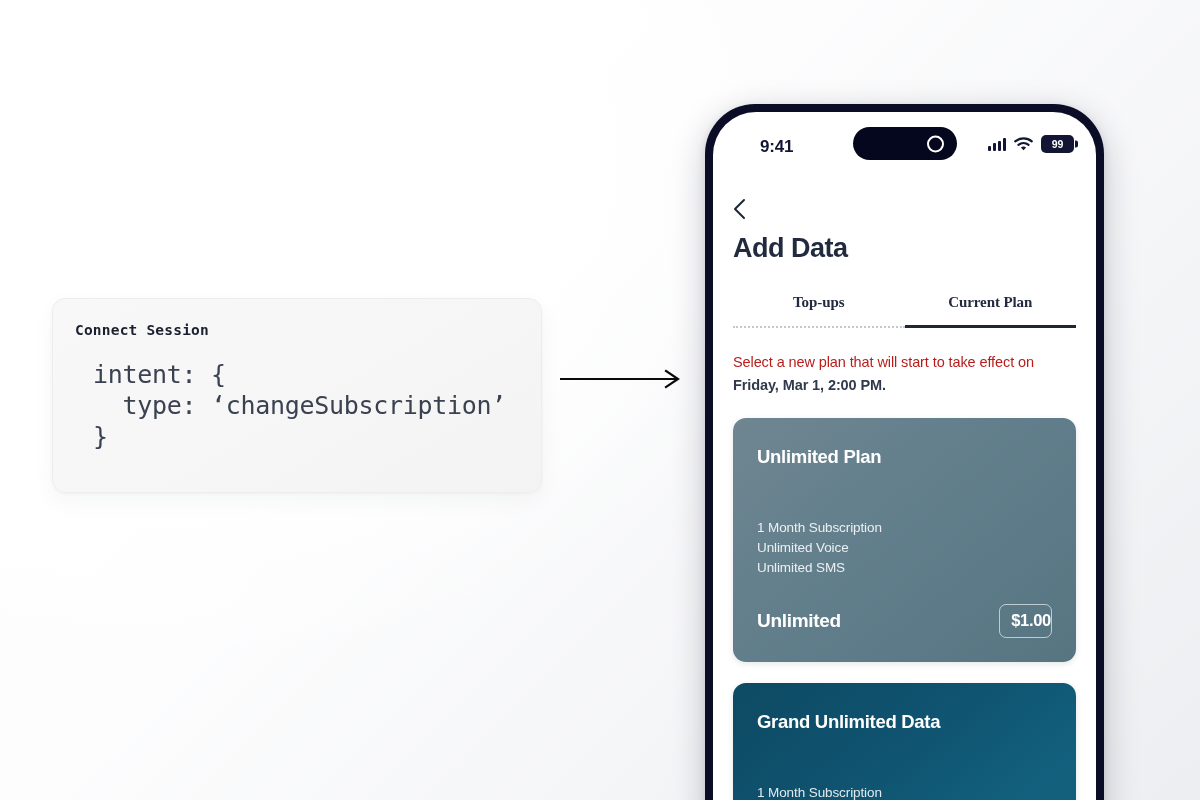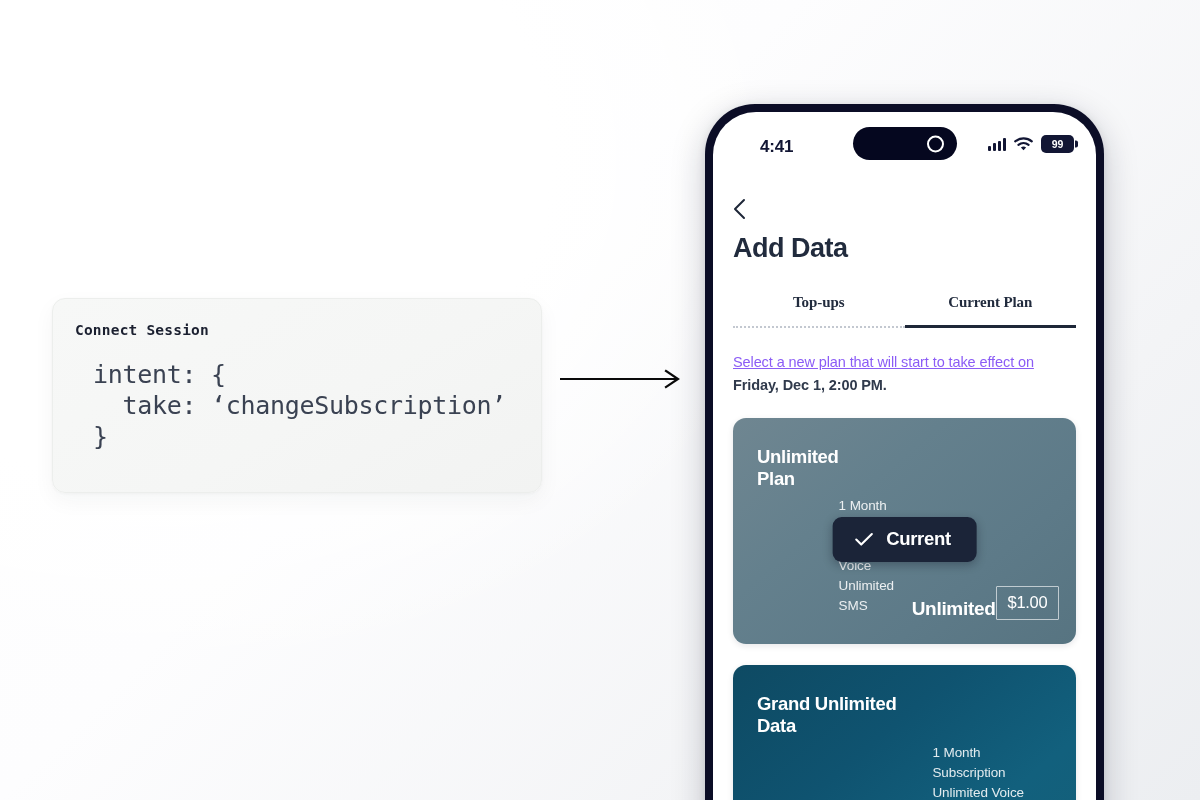--- a/index.html
+++ b/index.html
@@ -216,32 +216,32 @@
     border-bottom: 3px solid #1e2738;
   }
 
   
   .desc {
     margin-top: 23px;
     font-size: 14.5px;
     line-height: 23px;
     letter-spacing: -0.1px;
   }
-  .desc .muted { color: #8b5cf6; text-decoration: underline; }
+  .desc .muted { color: #b91c1c; }
   .desc .strong { color: #303a4c; font-weight: bold; }
 
   
   .plan-card {
     margin-top: 21px;
     border-radius: 13px;
     padding: 28px 24px 24px 24px;
     position: relative;
     min-height: 226px;
     display: flex;
-    flex-direction: row;
+    flex-direction: column;
     box-shadow: 0 2px 6px rgba(20,24,44,0.10);
   }
 
   .plan-card.slate {
     background: linear-gradient(140deg, #6f8691 0%, #64808d 35%, #5d7a88 70%, #577481 100%);
   }
   .plan-card.teal {
     background: linear-gradient(140deg, #0e4a63 0%, #0f5370 38%, #12607d 70%, #145f78 100%);
   }
 
@@ -257,37 +257,37 @@
     font-size: 13.5px;
     line-height: 20px;
     color: rgba(255,255,255,0.88);
     letter-spacing: -0.1px;
   }
 
   .plan-footer {
     margin-top: auto;
     padding-top: 26px;
     display: flex;
-    align-items: flex-end;
+    align-items: center;
     justify-content: space-between;
   }
 
   .plan-quota {
     font-size: 19px;
     font-weight: bold;
     color: #ffffff;
     letter-spacing: -0.3px;
   }
 
   .plan-price {
     border: 1.5px solid rgba(255,255,255,0.62);
-    border-radius: 1px;
-    padding: 6px 11px 7px 11px;
+    border-radius: 7px;
+    padding: 6px 0 7px 11px;
     font-size: 16.5px;
-    font-weight: normal;
+    font-weight: bold;
     color: #ffffff;
     letter-spacing: -0.3px;
   }
 
   
   .current-badge {
     position: absolute;
     left: 50%;
     transform: translateX(-50%);
     top: 99px;
@@ -305,34 +305,34 @@
     color: #ffffff;
     letter-spacing: -0.3px;
   }
 </style>
 </head>
 <body>
 
 <div class="code-card">
   <div class="code-card-title">Connect Session</div>
   <div class="code-block">intent: {
-  take: ‘changeSubscription’
+  type: ‘changeSubscription’
 }</div>
 </div>
 
 <svg class="arrow" viewBox="0 0 124 26">
   <line x1="0" y1="13" x2="116" y2="13" stroke="#0a0a0a" stroke-width="2.2"></line>
   <polyline points="106,5 118,13 106,21" fill="none" stroke="#0a0a0a" stroke-width="2.2" stroke-linecap="square"></polyline>
 </svg>
 
 <div class="phone">
   <div class="screen">
 
     <div class="status-bar">
-      <div class="status-time">4:41</div>
+      <div class="status-time">9:41</div>
 
       <div class="dynamic-island">
         <div class="island-camera"></div>
       </div>
 
       <div class="status-icons">
         <div class="signal-bars">
           <i></i>
             <i></i>
             <i></i>
@@ -359,38 +359,32 @@
 
       <div class="page-title">Add Data</div>
 
       <div class="tabs">
         <div class="tab inactive">Top-ups</div>
         <div class="tab active">Current Plan</div>
       </div>
 
       <div class="desc">
         <span class="muted">Select a new plan that will start to take effect on</span>
-        <span class="strong">Friday, Dec 1, 2:00 PM.</span>
+        <span class="strong">Friday, Mar 1, 2:00 PM.</span>
       </div>
 
       <div class="plan-card slate">
         <div class="plan-name">Unlimited Plan</div>
         <div class="plan-features" style="white-space:pre-line">1 Month Subscription
 Unlimited Voice
 Unlimited SMS</div>
         <div class="plan-footer">
           <div class="plan-quota">Unlimited</div>
           <div class="plan-price">$1.00</div>
         </div>
-        <div class="current-badge">
-          <svg width="19" height="15" viewBox="0 0 19 15">
-            <polyline points="1.6,7.5 6.6,12.6 17.2,2" fill="none" stroke="#ffffff" stroke-width="2.1" stroke-linecap="round" stroke-linejoin="round"></polyline>
-          </svg>
-          <span class="label">Current</span>
-        </div>
       </div>
 
       <div class="plan-card teal">
         <div class="plan-name">Grand Unlimited Data</div>
         <div class="plan-features" style="white-space:pre-line">1 Month Subscription
 Unlimited Voice</div>
       </div>
 
     </div>
   </div>

